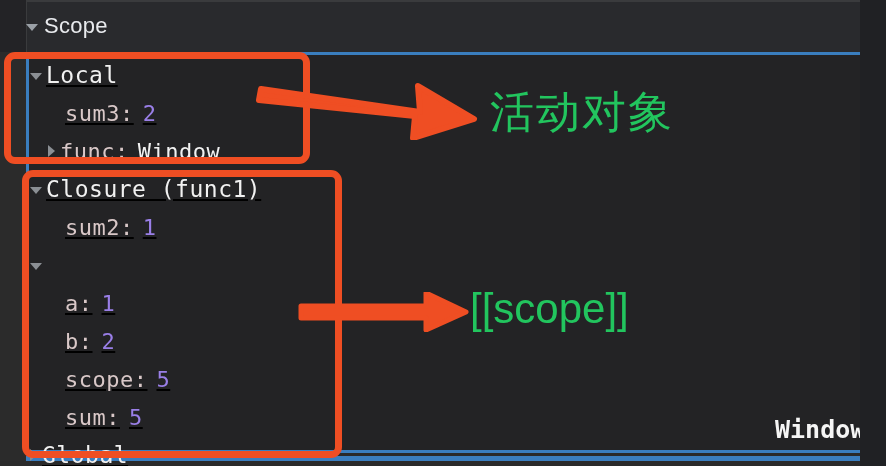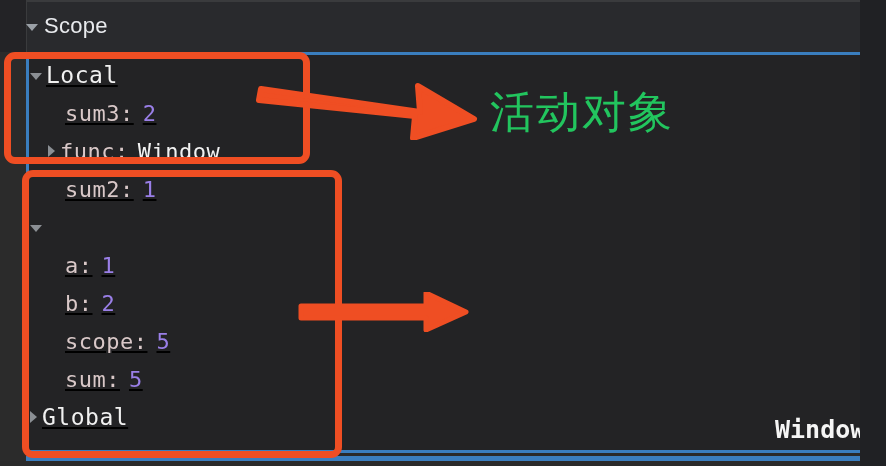--- a/index.html
+++ b/index.html
@@ -238,20 +238,24 @@
       <span class="prop-val-num">2</span>
     </div>
 
     <div class="row">
       <span class="prop-indent"></span>
       <span class="caret-right"></span>
       <span class="prop-name">func:</span>
       <span class="prop-val-obj">Window</span>
     </div>
 
+    <div class="row">
+      <span class="caret-down"></span>
+      <span class="scope-title">Closure (func1)</span>
+    </div>
 
     <div class="row">
       <span class="caret-pad"></span>
       <span class="prop-indent"></span>
       <span class="prop-name">sum2:</span>
       <span class="prop-val-num">1</span>
     </div>
 
     <div class="row">
       <span class="caret-down"></span>
@@ -301,16 +305,17 @@
     </svg>
   </div>
 
   <div class="arrow-wrap" id="arrow2">
     <svg width="175" height="40" viewBox="0 0 175 40">
       <path d="M5,14 L130,14 L130,1 L170,20 L130,38 L130,26 L5,26 Z" fill="#ef4e23" stroke="#ef4e23" stroke-width="5" stroke-linejoin="round"></path>
     </svg>
   </div>
 
   <div class="anno" id="anno-active">活动对象</div>
+  <div class="anno" id="anno-scope">[[scope]]</div>
 
   <div id="window-label">Window</div>
 
 </div>
 
 </body></html>

